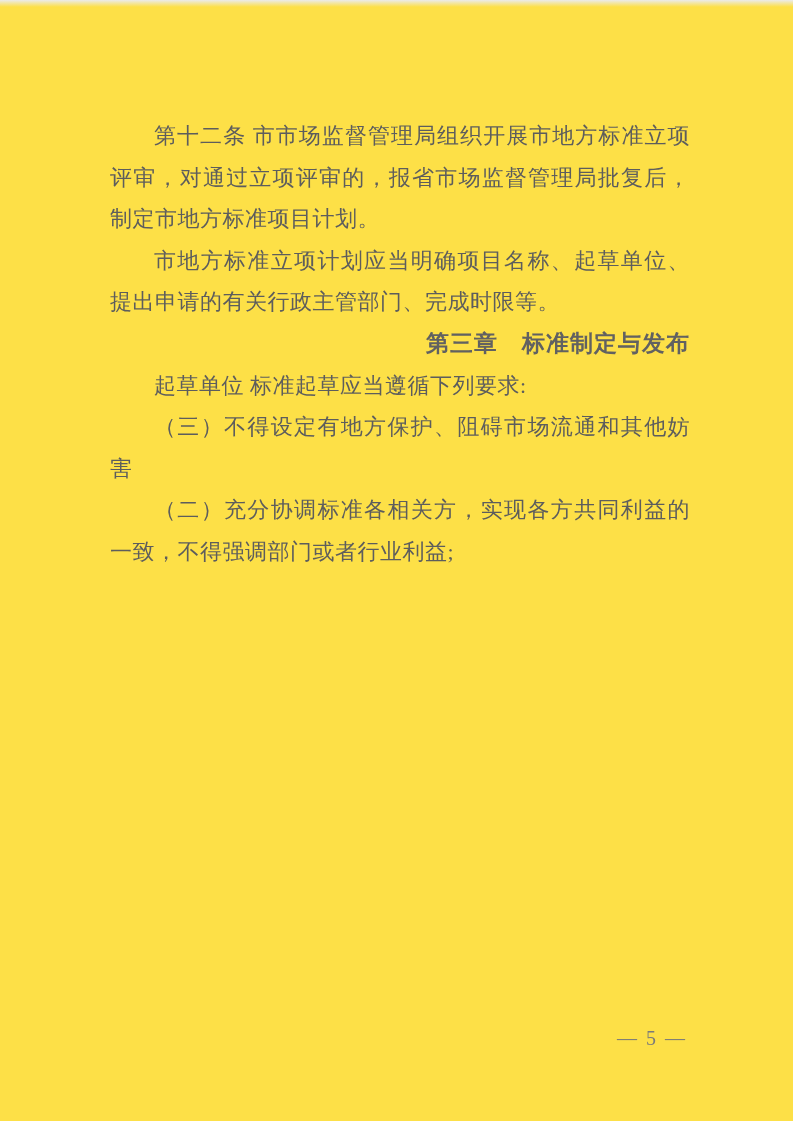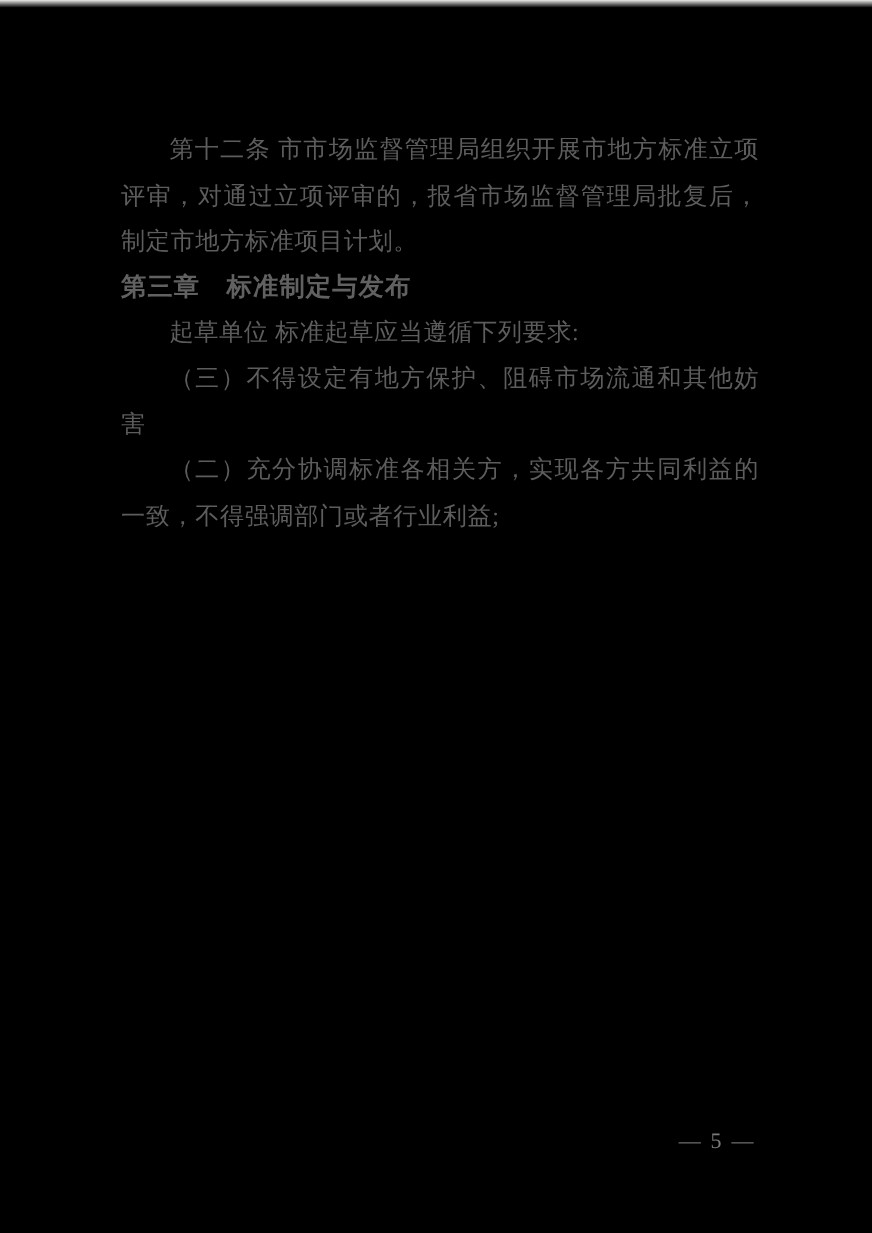--- a/index.html
+++ b/index.html
@@ -5,21 +5,21 @@
   html, body {
     margin: 0;
     padding: 0;
     background: #ffffff;
   }
   .page {
     position: relative;
     width: 793px;
     height: 1121px;
     margin: 0 auto;
-    background: #000000;
+    background: #fde047;
     overflow: hidden;
   }
   
   .page::before {
     content: "";
     position: absolute;
     top: 0; left: 0; right: 0;
     height: 7px;
     background: linear-gradient(#ebebea, rgba(255,255,255,0));
     pointer-events: none;
@@ -40,21 +40,21 @@
     text-indent: 2em;
     letter-spacing: 0.5px;
   }
   .chapter-heading {
     margin: 0;
     font-family: "Liberation Sans", "DejaVu Sans", sans-serif;
     font-size: 23px;
     line-height: 41.6px;
     font-weight: 700;
     color: #616161;
-    text-align: left;
+    text-align: right;
     letter-spacing: 1px;
   }
   .page-number {
     position: absolute;
     top: 1026px;
     left: 607px;
     width: 90px;
     text-align: center;
     font-family: "Liberation Serif", "DejaVu Serif", serif;
     font-size: 20px;
@@ -63,19 +63,20 @@
     letter-spacing: 2px;
     white-space: nowrap;
   }
 </style>
 </head>
 <body>
 
 <div class="page">
   <div class="content">
     <p class="body-para">第十二条 市市场监督管理局组织开展市地方标准立项评审，对通过立项评审的，报省市场监督管理局批复后，制定市地方标准项目计划。</p>
+    <p class="body-para">市地方标准立项计划应当明确项目名称、起草单位、提出申请的有关行政主管部门、完成时限等。</p>
     <h2 class="chapter-heading">第三章　标准制定与发布</h2>
     <p class="body-para">起草单位 标准起草应当遵循下列要求:</p>
     <p class="body-para">（三）不得设定有地方保护、阻碍市场流通和其他妨害</p>
     <p class="body-para">（二）充分协调标准各相关方，实现各方共同利益的一致，不得强调部门或者行业利益;</p>
   </div>
   <div class="page-number">— 5 —</div>
 </div>
 
 </body></html>

